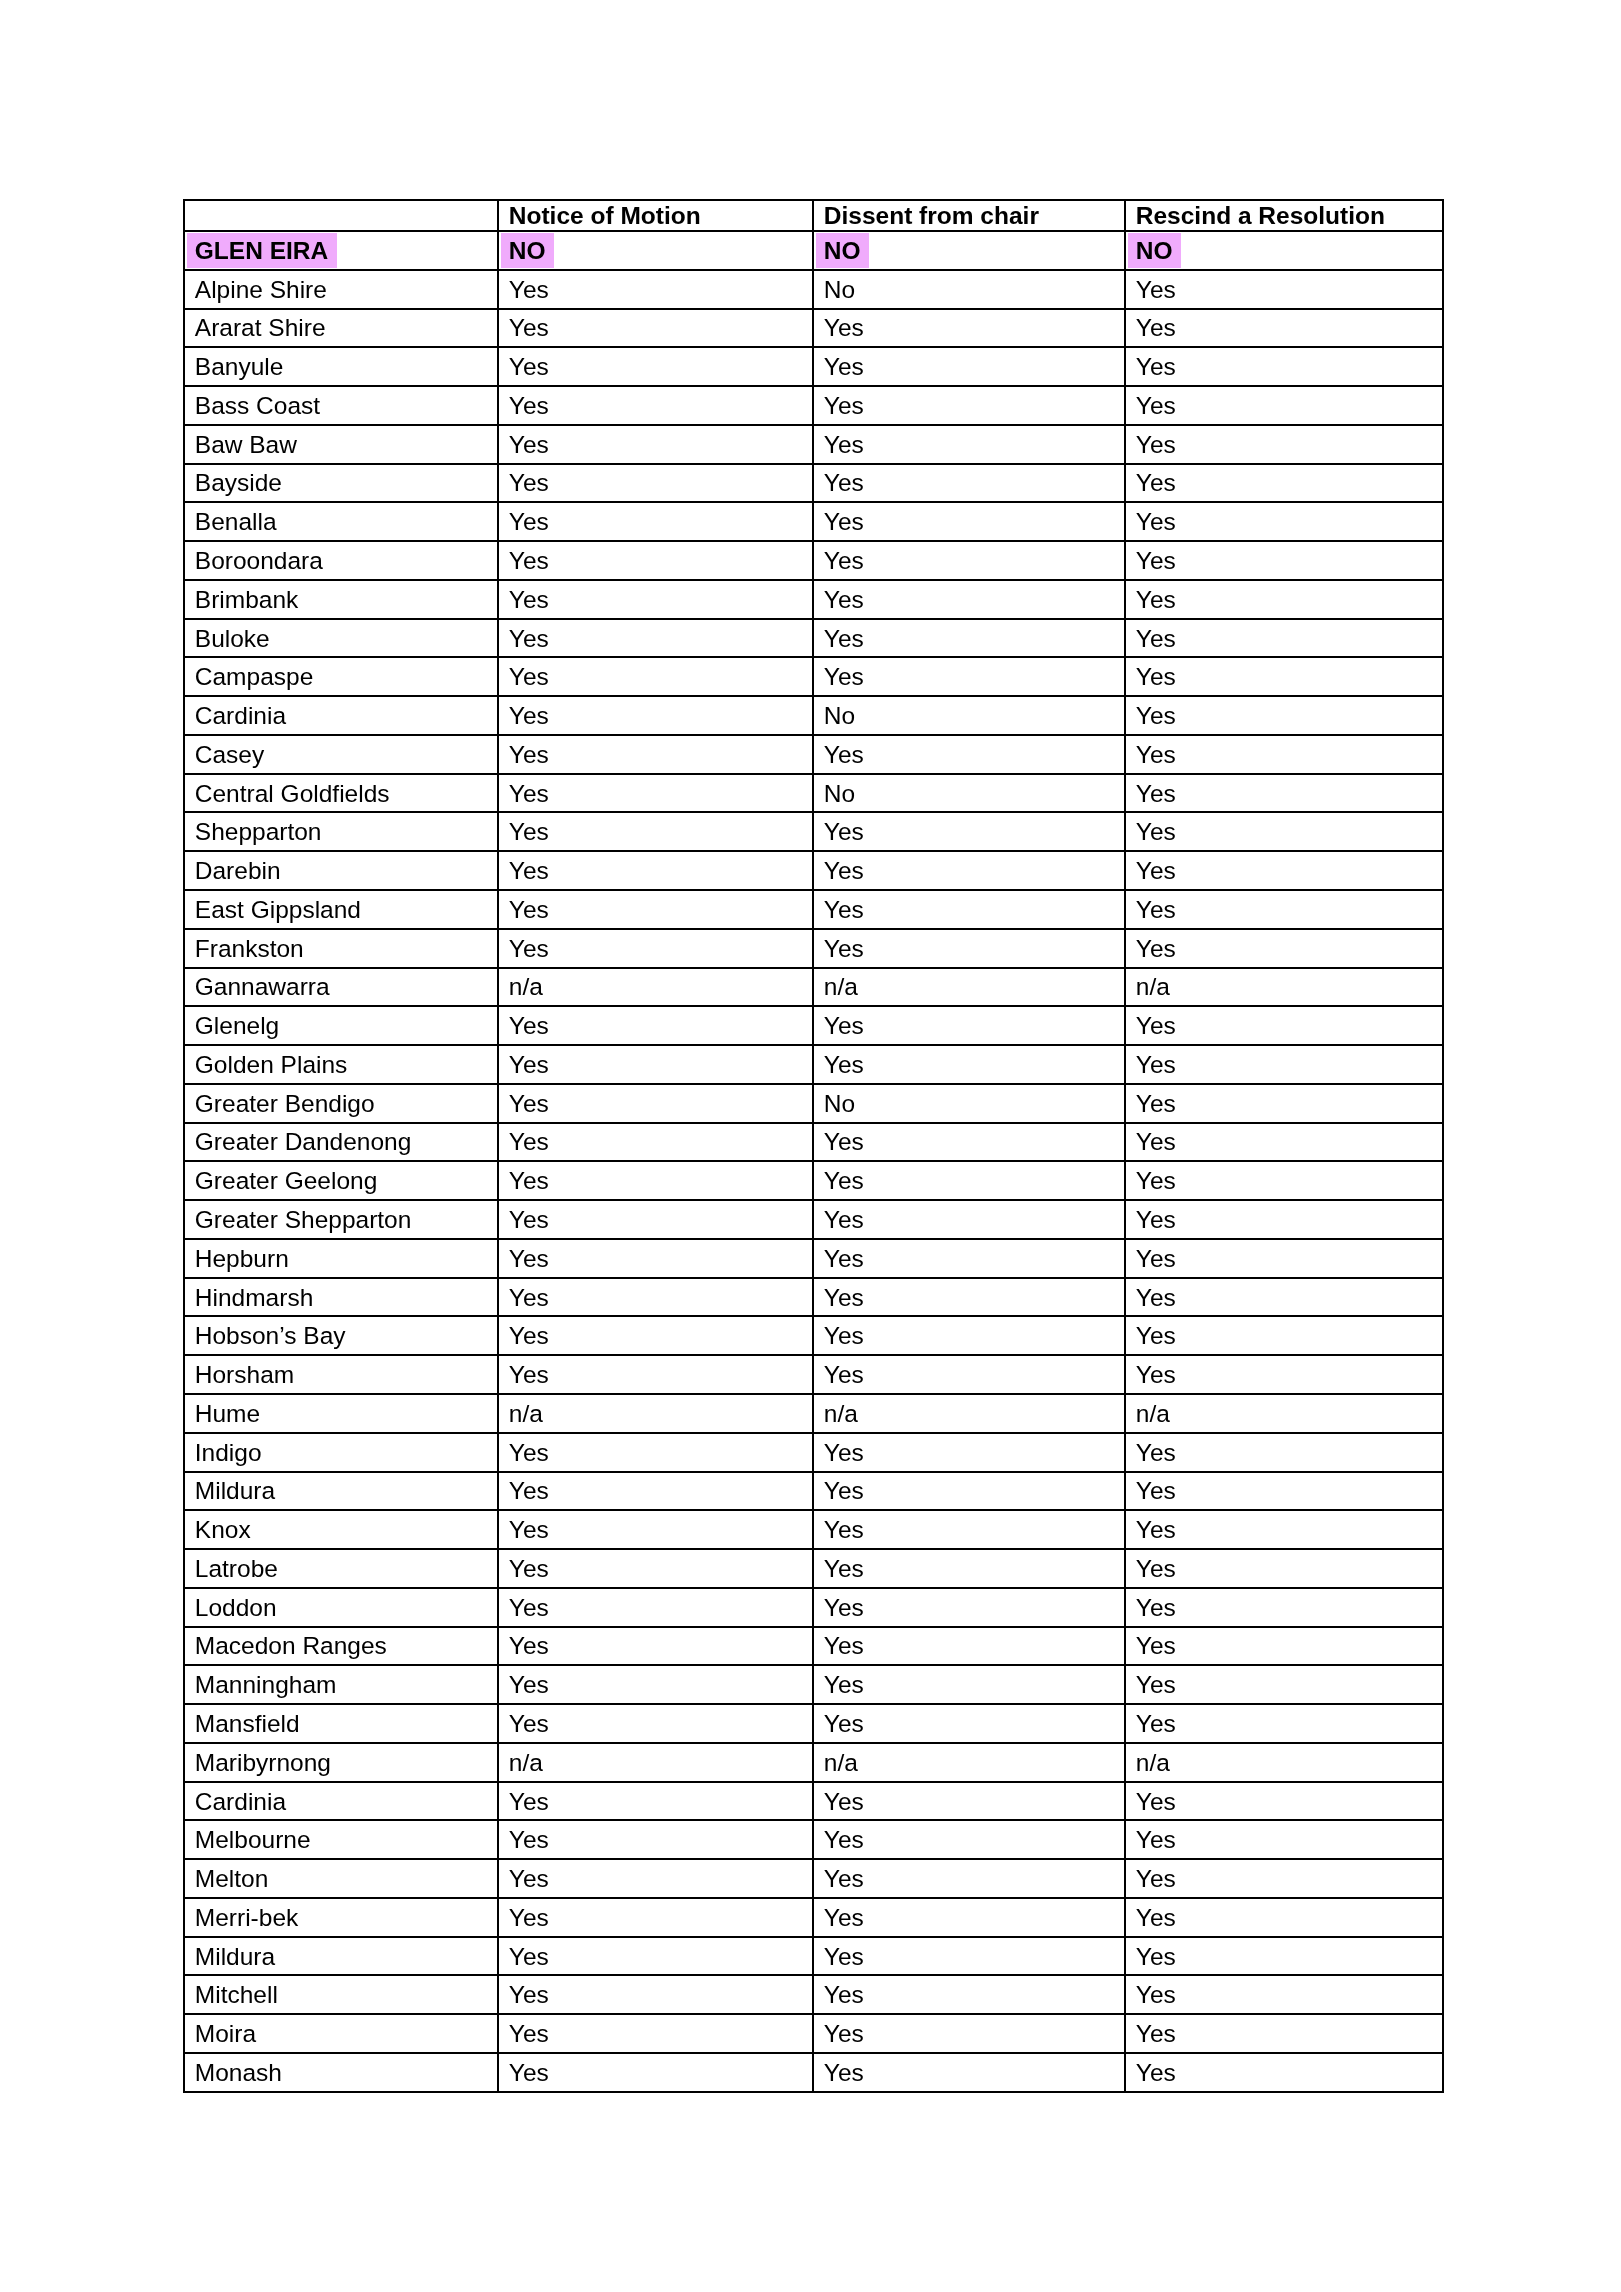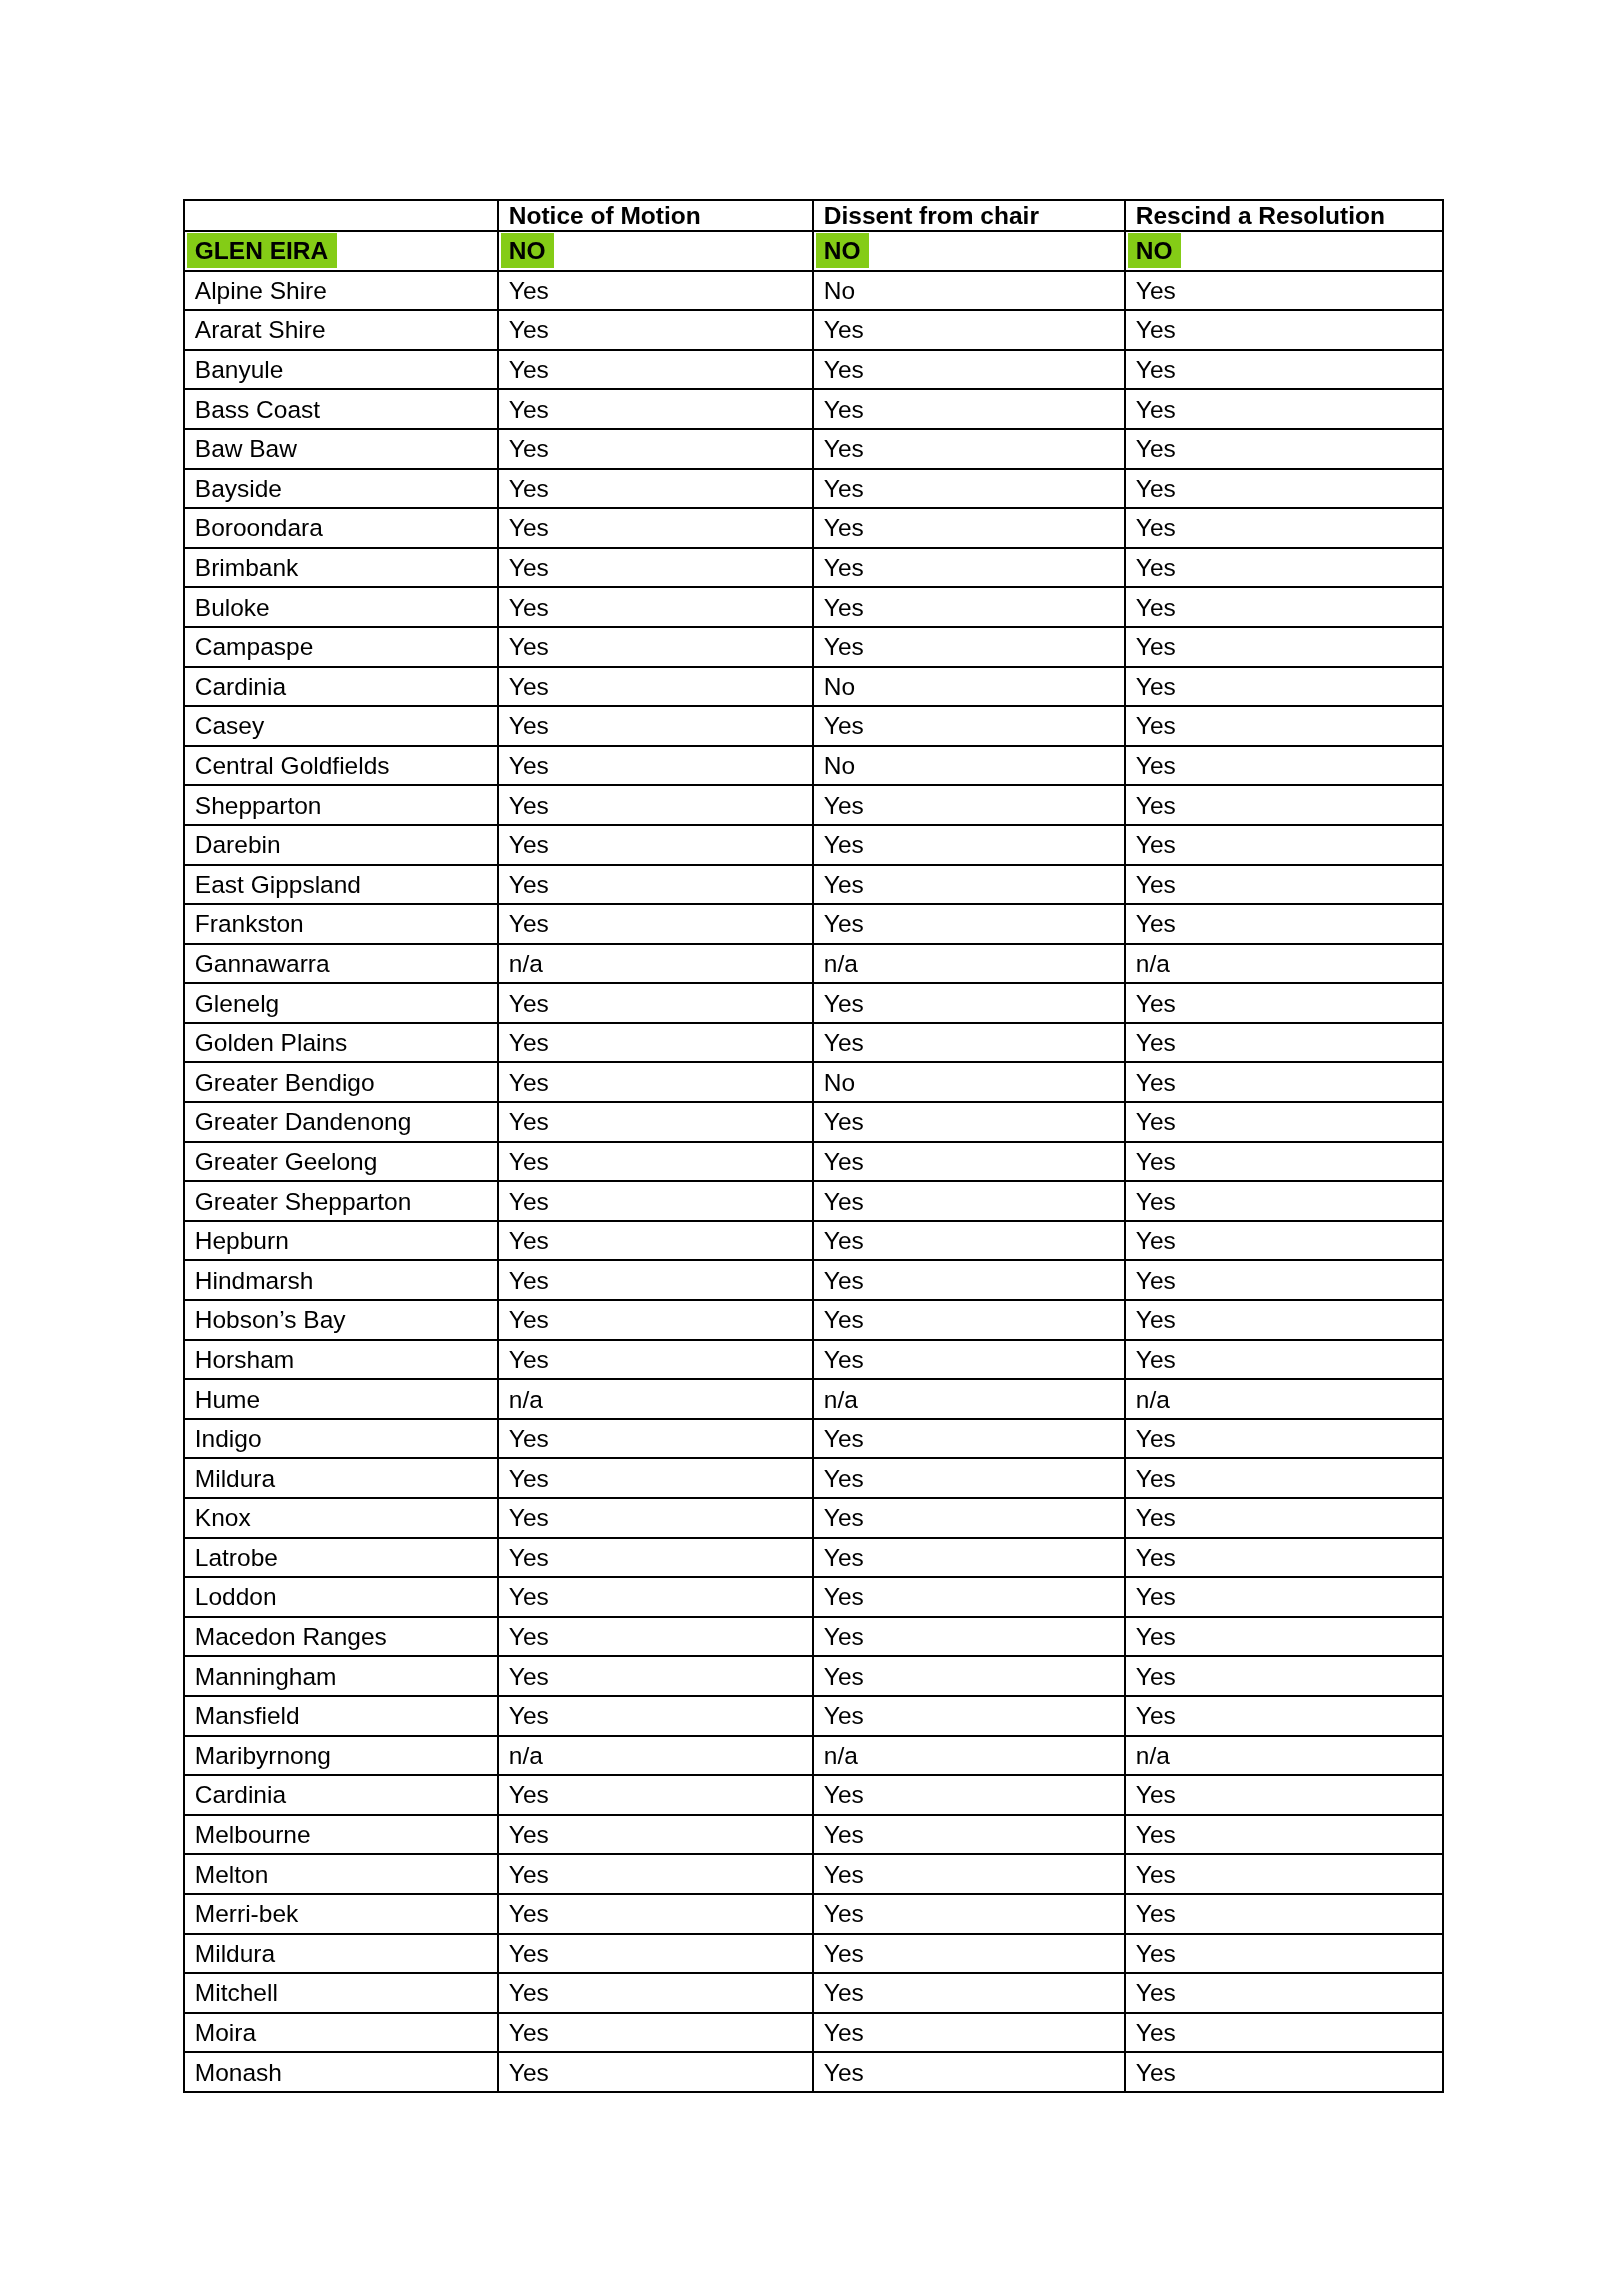--- a/index.html
+++ b/index.html
@@ -29,21 +29,21 @@
     line-height: 29px;
     text-align: left;
     vertical-align: middle;
     padding: 0 3.9px 0 9.8px;
     white-space: nowrap;
     overflow: hidden;
   }
   table.votes th { font-weight: bold; }
   tr.hl-row td { font-weight: bold; }
   .hl {
-    background: #84cc16;
+    background: #f0abfc;
     padding: 3.9px 8.8px 3.9px 7.8px;
     margin-left: -7.8px;
   }
 </style>
 </head>
 <body>
 
 <div class="page">
   <table class="votes">
     <colgroup>
@@ -97,20 +97,26 @@
           <td>Yes</td>
           <td>Yes</td>
         </tr>
         <tr>
           <td>Bayside</td>
           <td>Yes</td>
           <td>Yes</td>
           <td>Yes</td>
         </tr>
         <tr>
+          <td>Benalla</td>
+          <td>Yes</td>
+          <td>Yes</td>
+          <td>Yes</td>
+        </tr>
+        <tr>
           <td>Boroondara</td>
           <td>Yes</td>
           <td>Yes</td>
           <td>Yes</td>
         </tr>
         <tr>
           <td>Brimbank</td>
           <td>Yes</td>
           <td>Yes</td>
           <td>Yes</td>

